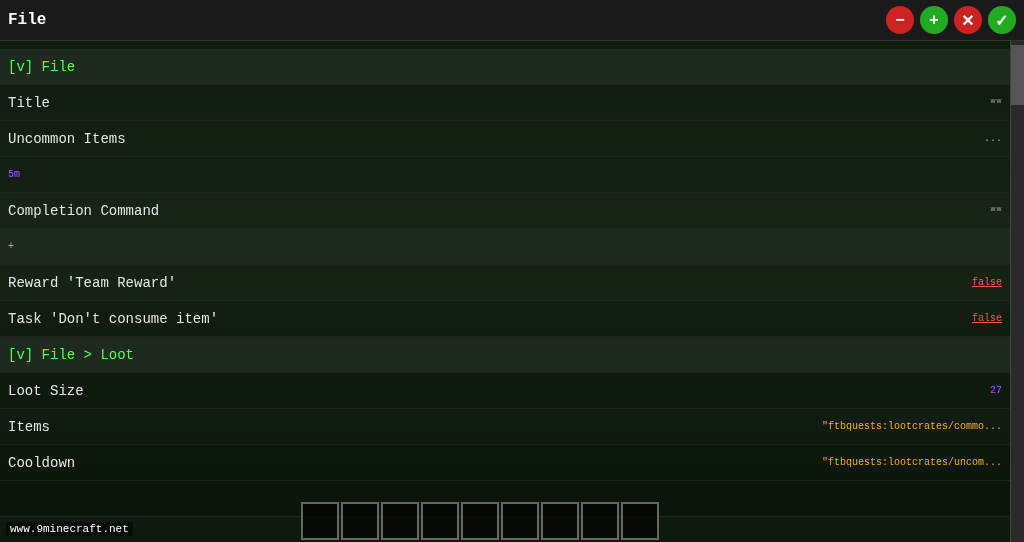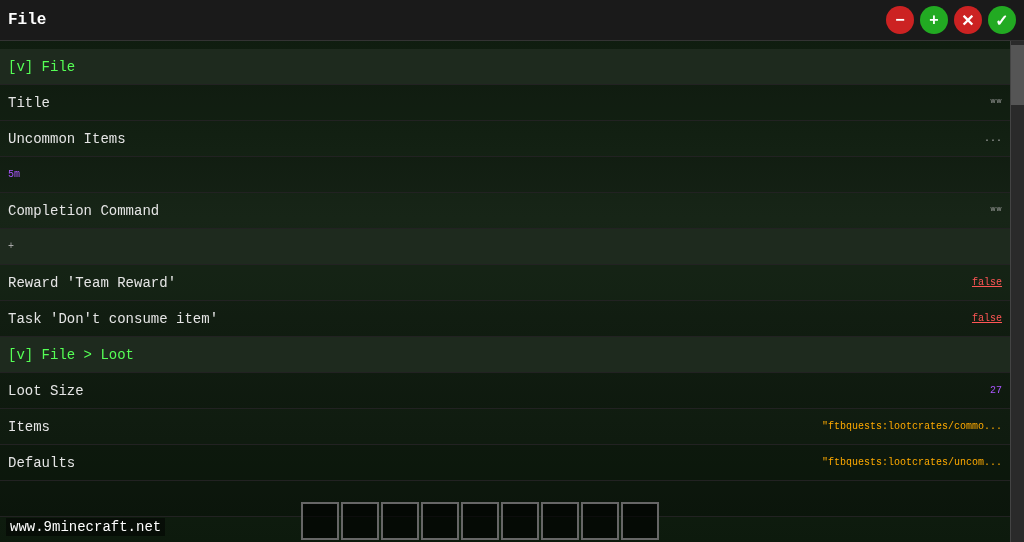--- a/index.html
+++ b/index.html
@@ -119,21 +119,21 @@
     .row-value.red    { color: #ff5555; text-decoration: underline; }
     .row-value.yellow { color: #ffaa00; }
     .section-header .row-label { color: #55ff55; }
 
     
     .watermark {
       position: absolute;
       bottom: 6px;
       left: 6px;
       color: #ffffff;
-      font-size: 14px;
+      font-size: 11px;
       font-family: 'Courier New', monospace;
       z-index: 20;
       background: rgba(0,0,0,0.5);
       padding: 1px 4px;
     }
 
     
     .inventory-bar {
       position: absolute;
       bottom: 0;
@@ -204,21 +204,21 @@
       </div>
       <div class="row even">
         <span class="row-label">Loot Size</span>
         <span class="row-value purple">27</span>
       </div>
       <div class="row odd">
         <span class="row-label">Items</span>
         <span class="row-value yellow">"ftbquests:lootcrates/commo...</span>
       </div>
       <div class="row even">
-        <span class="row-label">Defaults</span>
+        <span class="row-label">Cooldown</span>
         <span class="row-value yellow">"ftbquests:lootcrates/uncom...</span>
       </div>
       <div class="row even"></div>
     </div>
   <div class="scrollbar">
     <div class="scrollbar-thumb"></div>
   </div>
 </div>
 
 <div class="inventory-bar">

